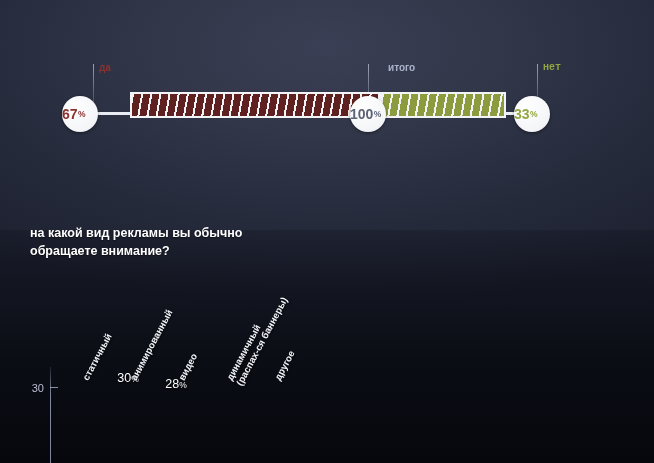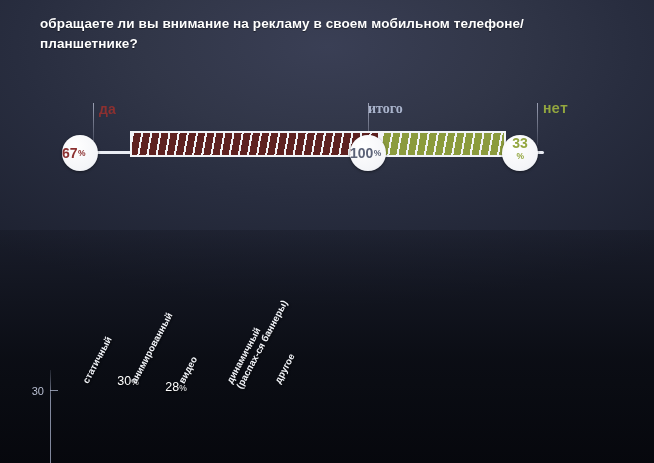--- a/index.html
+++ b/index.html
@@ -46,21 +46,21 @@
   .gauge-tick {
     position: absolute;
     top: 4px;
     width: 1px;
     height: 42px;
     background: linear-gradient(to bottom, rgba(190,195,215,.75), rgba(190,195,215,.15));
   }
   .gauge-caption {
     position: absolute;
     top: 2px;
-    font-size: 14px;
+    font-size: 10px;
     font-weight: bold;
     white-space: nowrap;
   }
   .gauge-axis {
     position: absolute;
     left: 76px;
     top: 52px;
     width: 468px;
     height: 3px;
     background: #e9ecf3;
@@ -172,50 +172,50 @@
     transform: rotate(-62deg);
     text-align: left;
     text-shadow: 0 1px 2px rgba(0,0,0,.8);
   }
 </style>
 </head>
 <body>
 
 <div id="page">
 
-  <div class="headline">обращаете ли вы внимание на рекламу в своем мобильном телефоне/планшетнике?</div>
 
   <div class="gauge">
     <div class="gauge-tick" style="left:93px;"></div>
     <div class="gauge-tick" style="left:368px;"></div>
     <div class="gauge-tick" style="left:537px;"></div>
 
     <div class="gauge-caption" style="left: 99px; color: rgb(140, 48, 48);">да</div>
-    <div class="gauge-caption" style="left: 368px; color: rgb(170, 180, 204); font-family: Liberation Serif, serif;">итого</div>
+    <div class="gauge-caption" style="left: 388px; color: rgb(170, 180, 204);">итого</div>
     <div class="gauge-caption" style="left: 543px; color: rgb(147, 166, 63); font-family: Liberation Mono, monospace;">нет</div>
 
     <div class="gauge-axis"></div>
 
     <div class="bar-strip bar-left"></div>
     <div class="bar-strip bar-right"></div>
 
     <div class="badge" style="left: 62px; color: rgb(140, 48, 48);">
       <span>67</span>
         <span class="pct">%</span>
     </div>
     <div class="badge" style="left: 350px; color: rgb(92, 99, 120);">
       <span>100</span>
         <span class="pct">%</span>
     </div>
-    <div class="badge" style="left: 502px; color: rgb(147, 166, 63); flex-direction: column;">
+    <div class="badge" style="left: 514px; color: rgb(147, 166, 63);">
       <span>33</span>
         <span class="pct">%</span>
     </div>
   </div>
 
+  <div class="subq" id="q-left">на какой вид рекламы вы обычно обращаете внимание?</div>
 
   <div class="chart" id="chart-left">
     <div class="plot" style="height: 105px;">
         <div class="axis-line" style="height: 111px; left: 26px;"></div>
         <div class="ytick" style="bottom: 90px; left: -2px;">30</div>
         <div class="ytick-mark" style="bottom: 90px; left: 26px;"></div>
         <div class="bar-item" style="left: 40px; width: 32px; height: 105px;">
           <div class="bar-label">статичный</div>
         </div>
         <div class="bar-item" style="left: 88px; width: 32px; height: 105px;">

